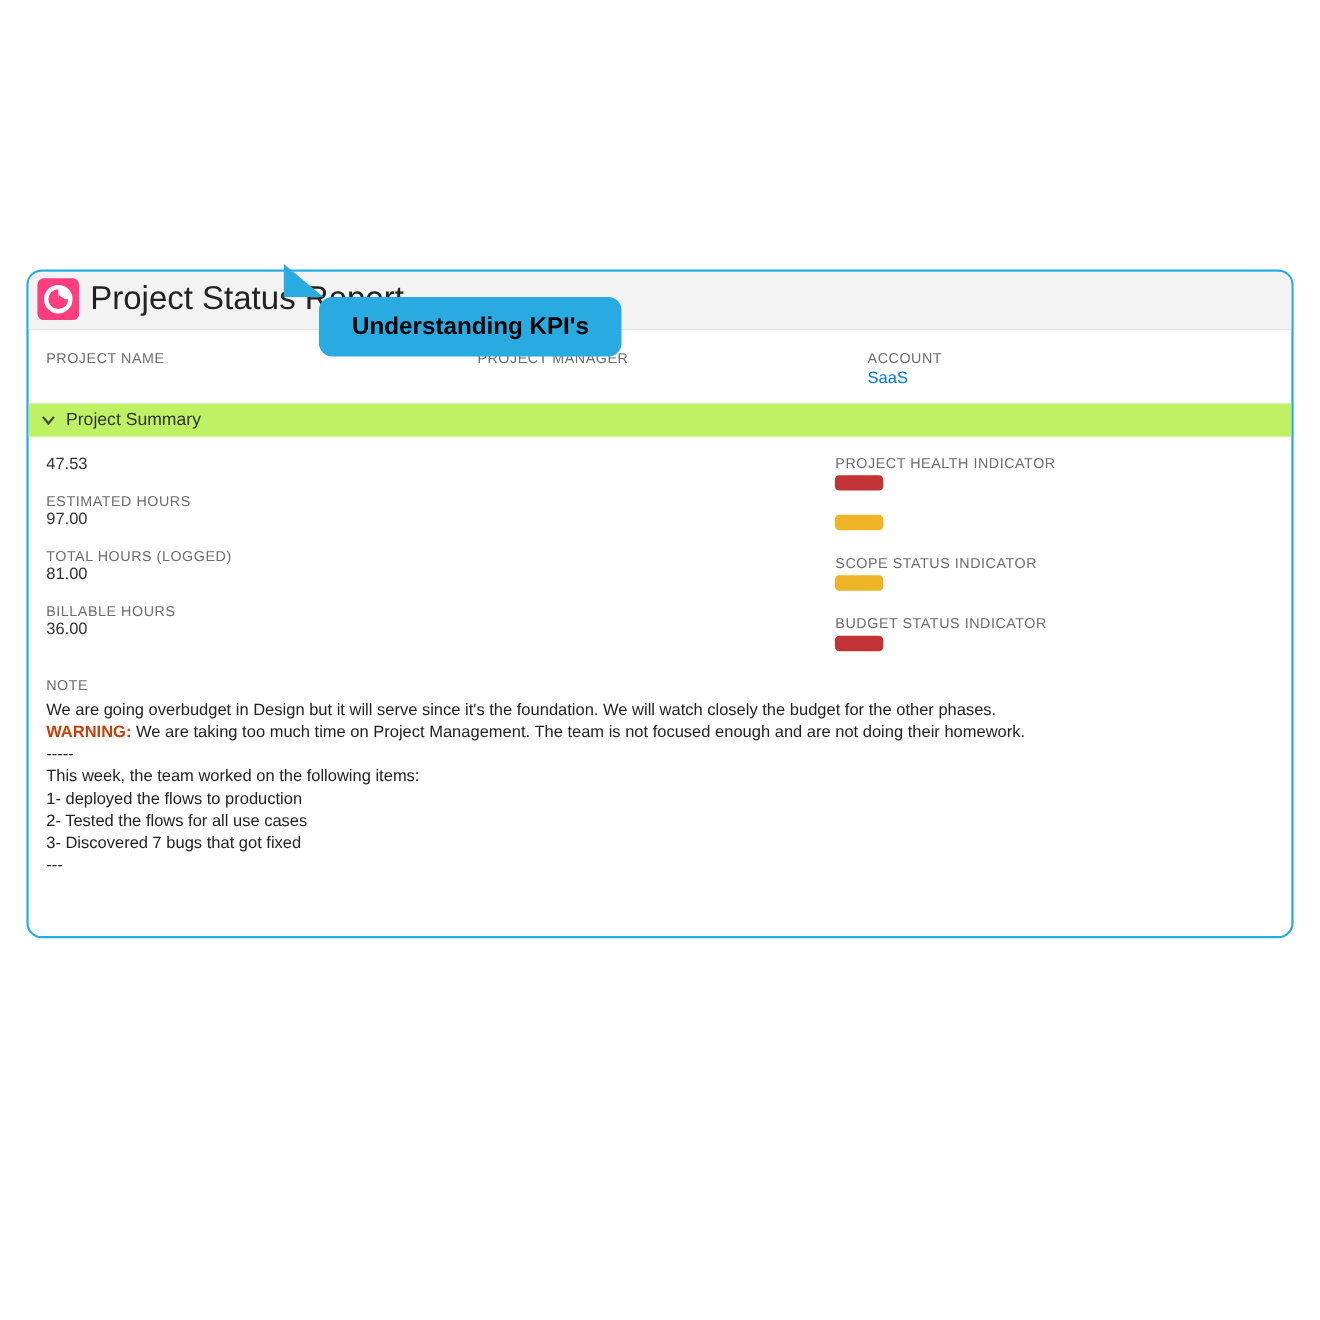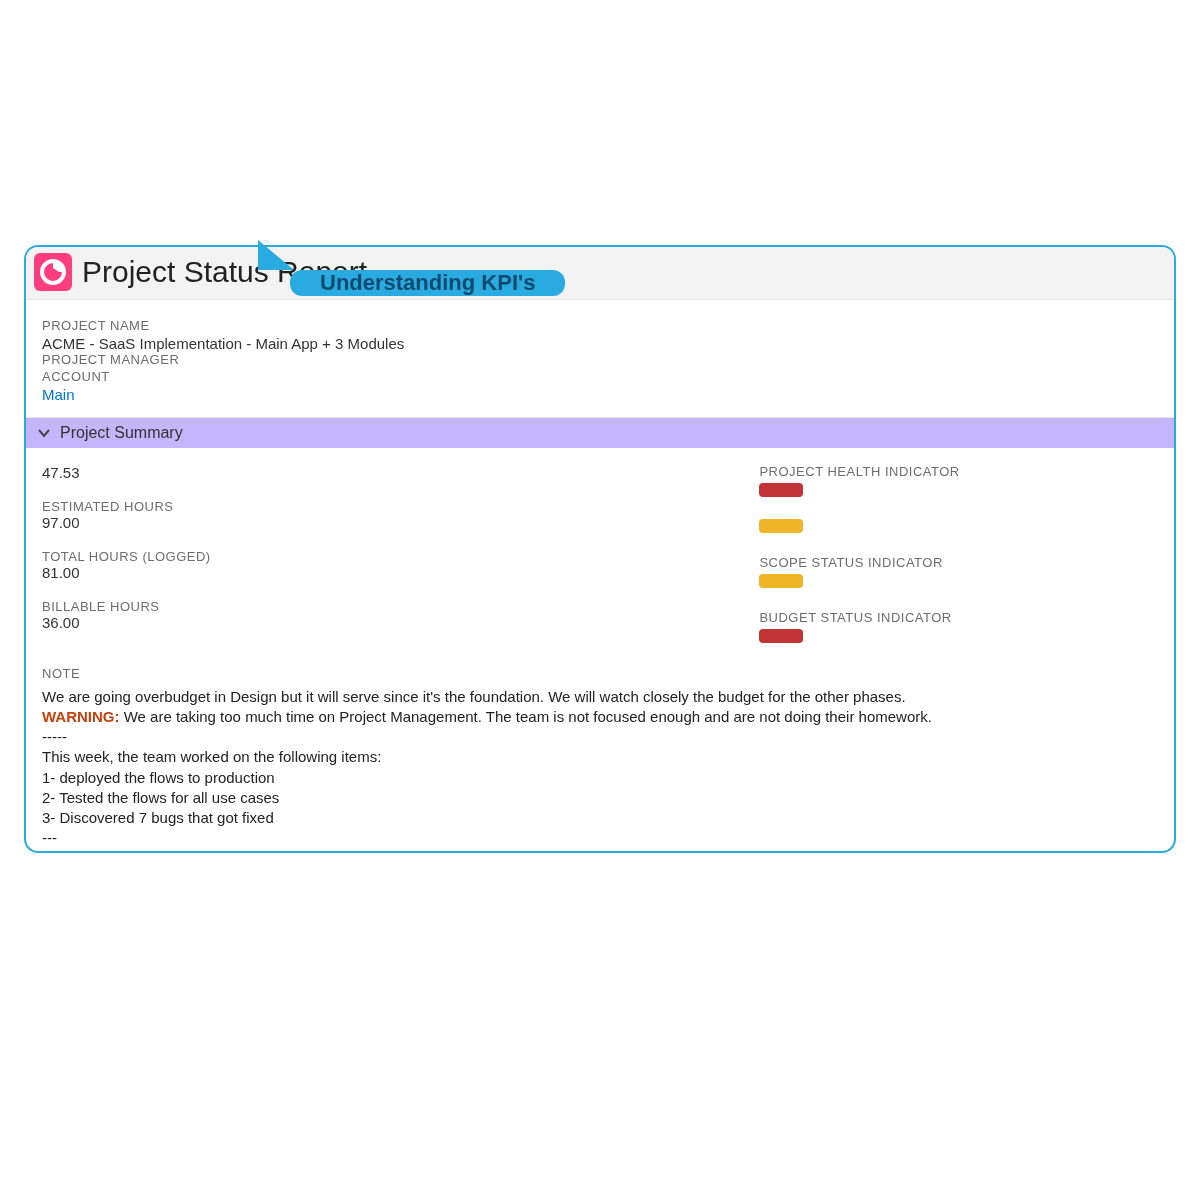--- a/index.html
+++ b/index.html
@@ -38,36 +38,35 @@
     border-radius: 6px;
     position: relative;
     flex-shrink: 0;
   }
   .logo svg { position: absolute; top: 4px; left: 4px; }
   .title-text { font-size: 30px; color: #222; font-weight: 400; }
   .info-row {
     display: flex;
     padding: 18px 12px 14px 16px;
     border-bottom: 1px solid #e6e6e6;
-    flex-direction: column;
   }
   .info-col { flex: 1; }
   .info-col:nth-child(1){ flex:1.05; }
   .info-col:nth-child(2){ flex:0.95; }
   .info-col:nth-child(3){ flex:1; }
   .label {
     font-size: 13px;
     letter-spacing: 0.5px;
     color: #6d6d6d;
     margin-bottom: 2px;
   }
   .value { font-size: 15px; color: #333; }
   .link-value { font-size: 15px; color: #0176d3; cursor: pointer; }
   .section-header {
-    background: #c4b5fd;
+    background: #bef264;
     padding: 6px 10px;
     display: flex;
     align-items: center;
     gap: 8px;
     font-size: 16px;
     color: #333;
   }
   .chev {
     width: 16px; height: 16px;
   }
@@ -100,24 +99,24 @@
   .note-section { font-size: 15px; color: #222; line-height: 1.35; }
   .note-label { font-size: 13px; color: #6d6d6d; letter-spacing: .5px; margin-bottom: 4px; }
   .warning { color: #c2410c; font-weight: bold; }
   .callout {
     position: absolute;
     left: 290px;
     top: 270px;
   }
   .callout-bubble {
     background: #29abe2;
-    color: #0c4a6e;
+    color: #000000;
     font-size: 22px;
     font-weight: 600;
-    padding: 0 30px;
+    padding: 14px 30px;
     border-radius: 12px;
   }
   .callout-arrow {
     position: absolute;
     top: -30px;
     left: -32px;
     width: 0; height: 0;
     border-left: 0px solid transparent;
     border-right: 36px solid transparent;
     border-bottom: 30px solid #29abe2;
@@ -135,28 +134,27 @@
         <path d="M15 4 A11 11 0 0 1 26 15 L15 15 Z" fill="#fff"></path>
         <polygon points="15,11 21,15 15,19" fill="#ff3d7f"></polygon>
       </svg>
     </div>
     <div class="title-text">Project Status Report</div>
   </div>
 
   <div class="info-row">
     <div class="info-col">
       <div class="label">PROJECT NAME</div>
-      <div class="value">ACME - SaaS Implementation - Main App + 3 Modules</div>
     </div>
     <div class="info-col">
       <div class="label">PROJECT MANAGER</div>
     </div>
     <div class="info-col">
       <div class="label">ACCOUNT</div>
-      <div class="link-value">Main</div>
+      <div class="link-value">SaaS</div>
     </div>
   </div>
 
   <div class="section-header">
     <svg class="chev" viewBox="0 0 16 16">
         <path d="M3 5 L8 11 L13 5" fill="none" stroke="#444" stroke-width="2"></path>
       </svg>
     <span>Project Summary</span>
   </div>
 

